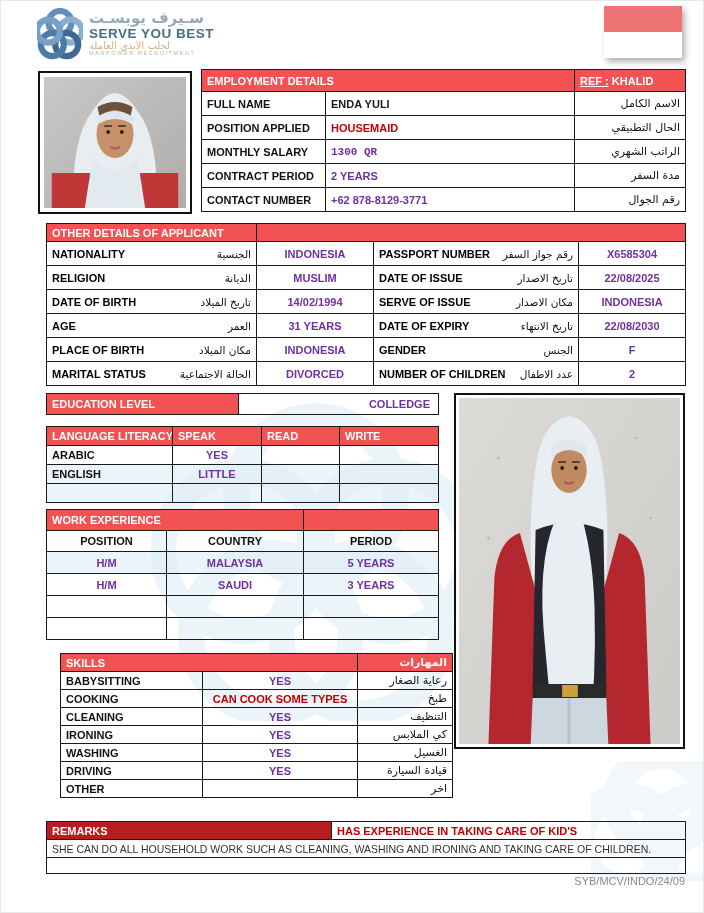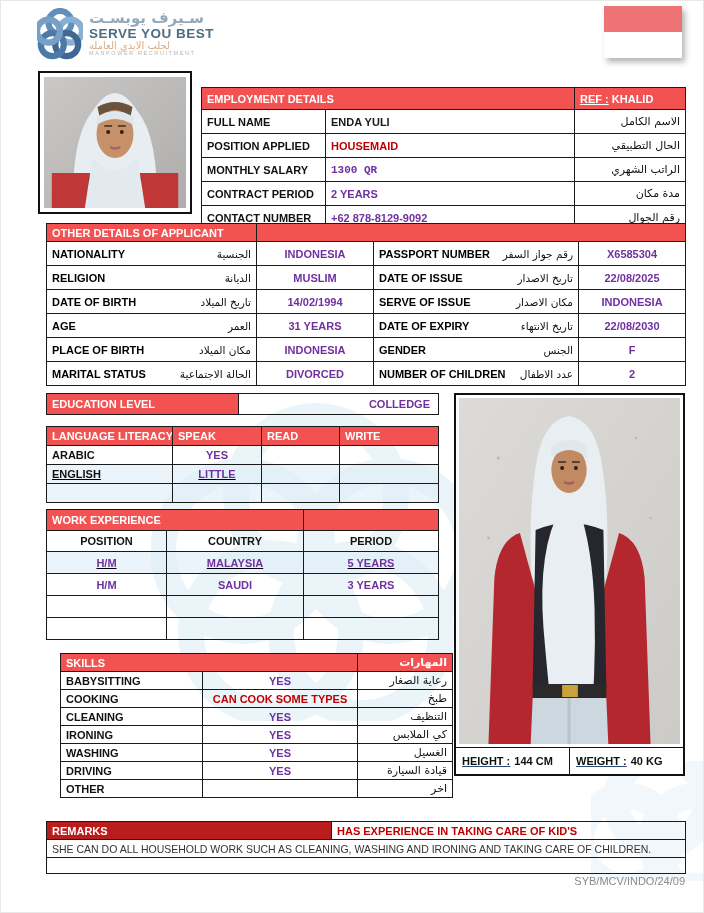--- a/index.html
+++ b/index.html
@@ -29,21 +29,21 @@
   .hdr td { background:#f25252; color:#fff; font-weight:bold; font-size:11px; }
   .lbl { font-weight:bold; color:#111; }
   .val { font-weight:bold; text-align:center; }
   .purple { color:#7030a0; }
   .redtx { color:#c00000; }
   .dark { color:#1a1a1a; }
   .ar { font-family:"DejaVu Sans", sans-serif; text-align:right; direction:rtl; font-size:11px; color:#111; }
   .pair { display:flex; justify-content:space-between; align-items:center; }
   .pair .en { font-weight:bold; }
   .pair .ar { font-size:10.5px; }
-  .tint { background:rgba(222,238,248,.65);text-decoration:underline; }
+  .tint { background:rgba(222,238,248,.65); }
   .ctr { text-align:center; }
 
   
   .photo-small { position:absolute; left:37px; top:70px; width:154px; height:143px; border:2px solid #111; background:#fff; padding:4px; }
   .photo-small svg { width:100%; height:100%; display:block; }
 
   
   .photo-big-wrap { position:absolute; left:453px; top:392px; width:231px; border:2px solid #111; background:#fff; }
   .photo-big { width:100%; height:352px; padding:3px; }
   .photo-big svg { width:100%; height:100%; display:block; }
@@ -115,21 +115,21 @@
         <circle cx="80" cy="55" r="2" fill="#2b2117"></circle>
       <path d="M62 49 L70 49 M76 49 L84 49" stroke="#3a2d1f" stroke-width="1.6"></path>
       <path d="M68 70 Q73 73 78 70" stroke="#b06060" stroke-width="2.5" fill="none"></path>
       <rect x="8" y="96" width="44" height="35" fill="#c13636"></rect>
       <rect x="94" y="96" width="44" height="35" fill="#c13636"></rect>
       <rect x="46" y="100" width="54" height="31" fill="#2c2c36"></rect>
       <path d="M50 80 Q46 105 42 131 L104 131 Q100 105 96 80 Q84 94 73 94 Q62 94 50 80 Z" fill="#e2eaef"></path>
     </svg>
   </div>
 
-  <table style="left:200px; top:86px; width:484px;">
+  <table style="left:200px; top:68px; width:484px;">
     <colgroup>
         <col style="width:124px">
         <col style="width:249px">
         <col style="width:111px">
       </colgroup>
     <tbody>
         <tr class="hdr" style="height:22px;">
       <td colspan="2">EMPLOYMENT DETAILS</td>
       <td><span class="ref-uline">REF :</span> <span>KHALID</span></td>
     </tr>
@@ -144,25 +144,25 @@
       <td class="ar">الحال التطبيقي</td>
     </tr>
     <tr style="height:24px;">
       <td class="lbl">MONTHLY SALARY</td>
       <td class="val purple" style="text-align:left;font-family:Liberation Mono, monospace;">1300 QR</td>
       <td class="ar">الراتب الشهري</td>
     </tr>
     <tr style="height:24px;">
       <td class="lbl">CONTRACT PERIOD</td>
       <td class="val purple" style="text-align:left;">2 YEARS</td>
-      <td class="ar">مدة مكان</td>
+      <td class="ar">مدة السفر</td>
     </tr>
     <tr style="height:24px;">
       <td class="lbl">CONTACT NUMBER</td>
-      <td class="val purple" style="text-align:left;">+62 878-8129-9092</td>
+      <td class="val purple" style="text-align:left;">+62 878-8129-3771</td>
       <td class="ar">رقم الجوال</td>
     </tr>
   </tbody>
     </table>
 
   <table style="left:45px; top:222px; width:639px;">
     <colgroup>
         <col style="width:210px">
         <col style="width:117px">
         <col style="width:205px">
@@ -433,30 +433,20 @@
         <path d="M62 135 Q40 142 36 180 L30 346 L78 346 L80 200 Z" fill="#b5272e"></path>
         <path d="M163 135 Q185 142 189 180 L195 346 L147 346 L145 200 Z" fill="#b5272e"></path>
         <path d="M78 132 Q112 118 147 132 L150 290 L75 290 Z" fill="#26262e"></path>
         <path d="M104 110 Q80 150 86 230 Q92 300 98 346 L132 346 Q140 280 138 210 Q136 150 122 110 Q112 118 104 110 Z" fill="#e9eef2"></path>
         <rect x="75" y="286" width="75" height="14" fill="#2a2a2a"></rect>
         <rect x="105" y="287" width="16" height="12" fill="#c9a23c"></rect>
         <path d="M75 300 L150 300 L152 346 L73 346 Z" fill="#ccd7e0"></path>
         <path d="M112 300 L112 346" stroke="#b7c3cd" stroke-width="3"></path>
       </svg>
     </div>
-    <div class="hw-row">
-      <div class="hw-cell">
-        <span class="uline">HEIGHT :</span>
-        <span>144 CM</span>
-      </div>
-      <div class="hw-cell">
-        <span class="uline">WEIGHT :</span>
-        <span>40 KG</span>
-      </div>
-    </div>
   </div>
 
   <table style="left:45px; top:820px; width:639px;">
     <colgroup>
         <col style="width:285px">
         <col style="width:354px">
       </colgroup>
     <tbody>
         <tr style="height:18px;">
       <td style="background:#b91c1c; color:#fff; font-weight:bold;">REMARKS</td>

